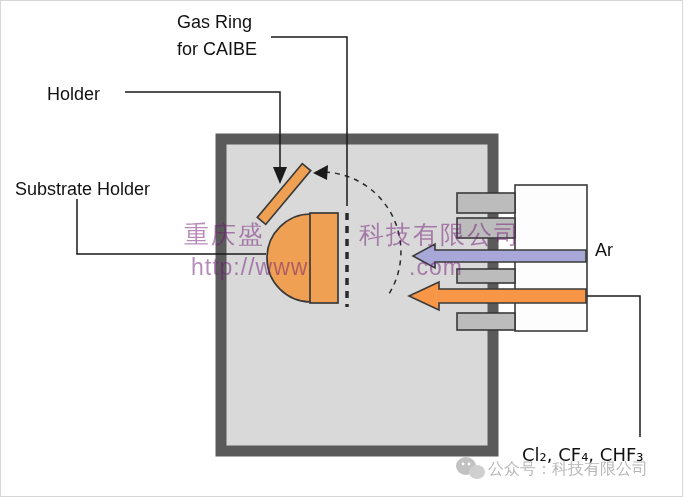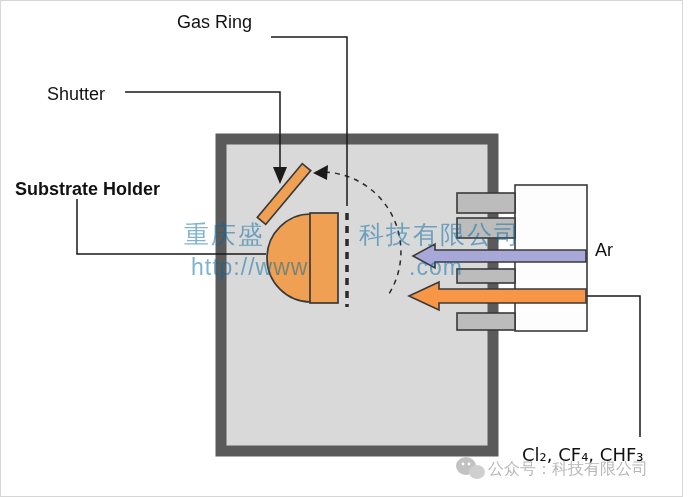--- a/index.html
+++ b/index.html
@@ -19,21 +19,21 @@
     font-size:18px;
     line-height:27px;
     white-space:nowrap;
   }
   .gases{
     font-family:"DejaVu Sans",sans-serif;
     font-size:18px;
   }
   .wm{
     position:absolute;
-    color:#0369a1;
+    color:#701a75;
     opacity:0.5;
     white-space:nowrap;
     font-size:25px;
     letter-spacing:2px;
   }
   .wm.url{font-size:23px;letter-spacing:1px;}
   .wm-bottom{
     position:absolute;
     color:#a6a6a6;
     opacity:0.8;
@@ -79,25 +79,26 @@
     <polyline points="270,36 346,36 346,205" fill="none" stroke="#1a1a1a" stroke-width="1.5"></polyline>
 
     <polyline points="124,91 279,91 279,168" fill="none" stroke="#1a1a1a" stroke-width="1.5"></polyline>
     <polygon points="272,166 286,166 279,183" fill="#1a1a1a"></polygon>
 
     <polyline points="76,198 76,253 265,253" fill="none" stroke="#1a1a1a" stroke-width="1.5"></polyline>
   </svg>
 
   <div class="lbl" style="left:176px;top:8px;">
     <div>Gas Ring</div>
+    <div>for CAIBE</div>
   </div>
 
-  <div class="lbl" style="left:46px;top:80px;">Shutter</div>
+  <div class="lbl" style="left:46px;top:80px;">Holder</div>
 
-  <div class="lbl" style="left:14px;top:175px;font-weight:bold;">Substrate Holder</div>
+  <div class="lbl" style="left:14px;top:175px;">Substrate Holder</div>
 
   <div class="lbl" style="left:594px;top:236px;">Ar</div>
 
   <div class="lbl gases" style="left:521px;top:440px;">Cl₂, CF₄, CHF₃</div>
 
   <div class="wm" style="left:183px;top:217px;">重庆盛</div>
   <div class="wm" style="left:338px;top:217px;margin-left:20px;">科技有限公司</div>
   <div class="wm url" style="left:190px;top:253px;">http://www</div>
   <div class="wm url" style="left:408px;top:253px;">.com</div>
 

